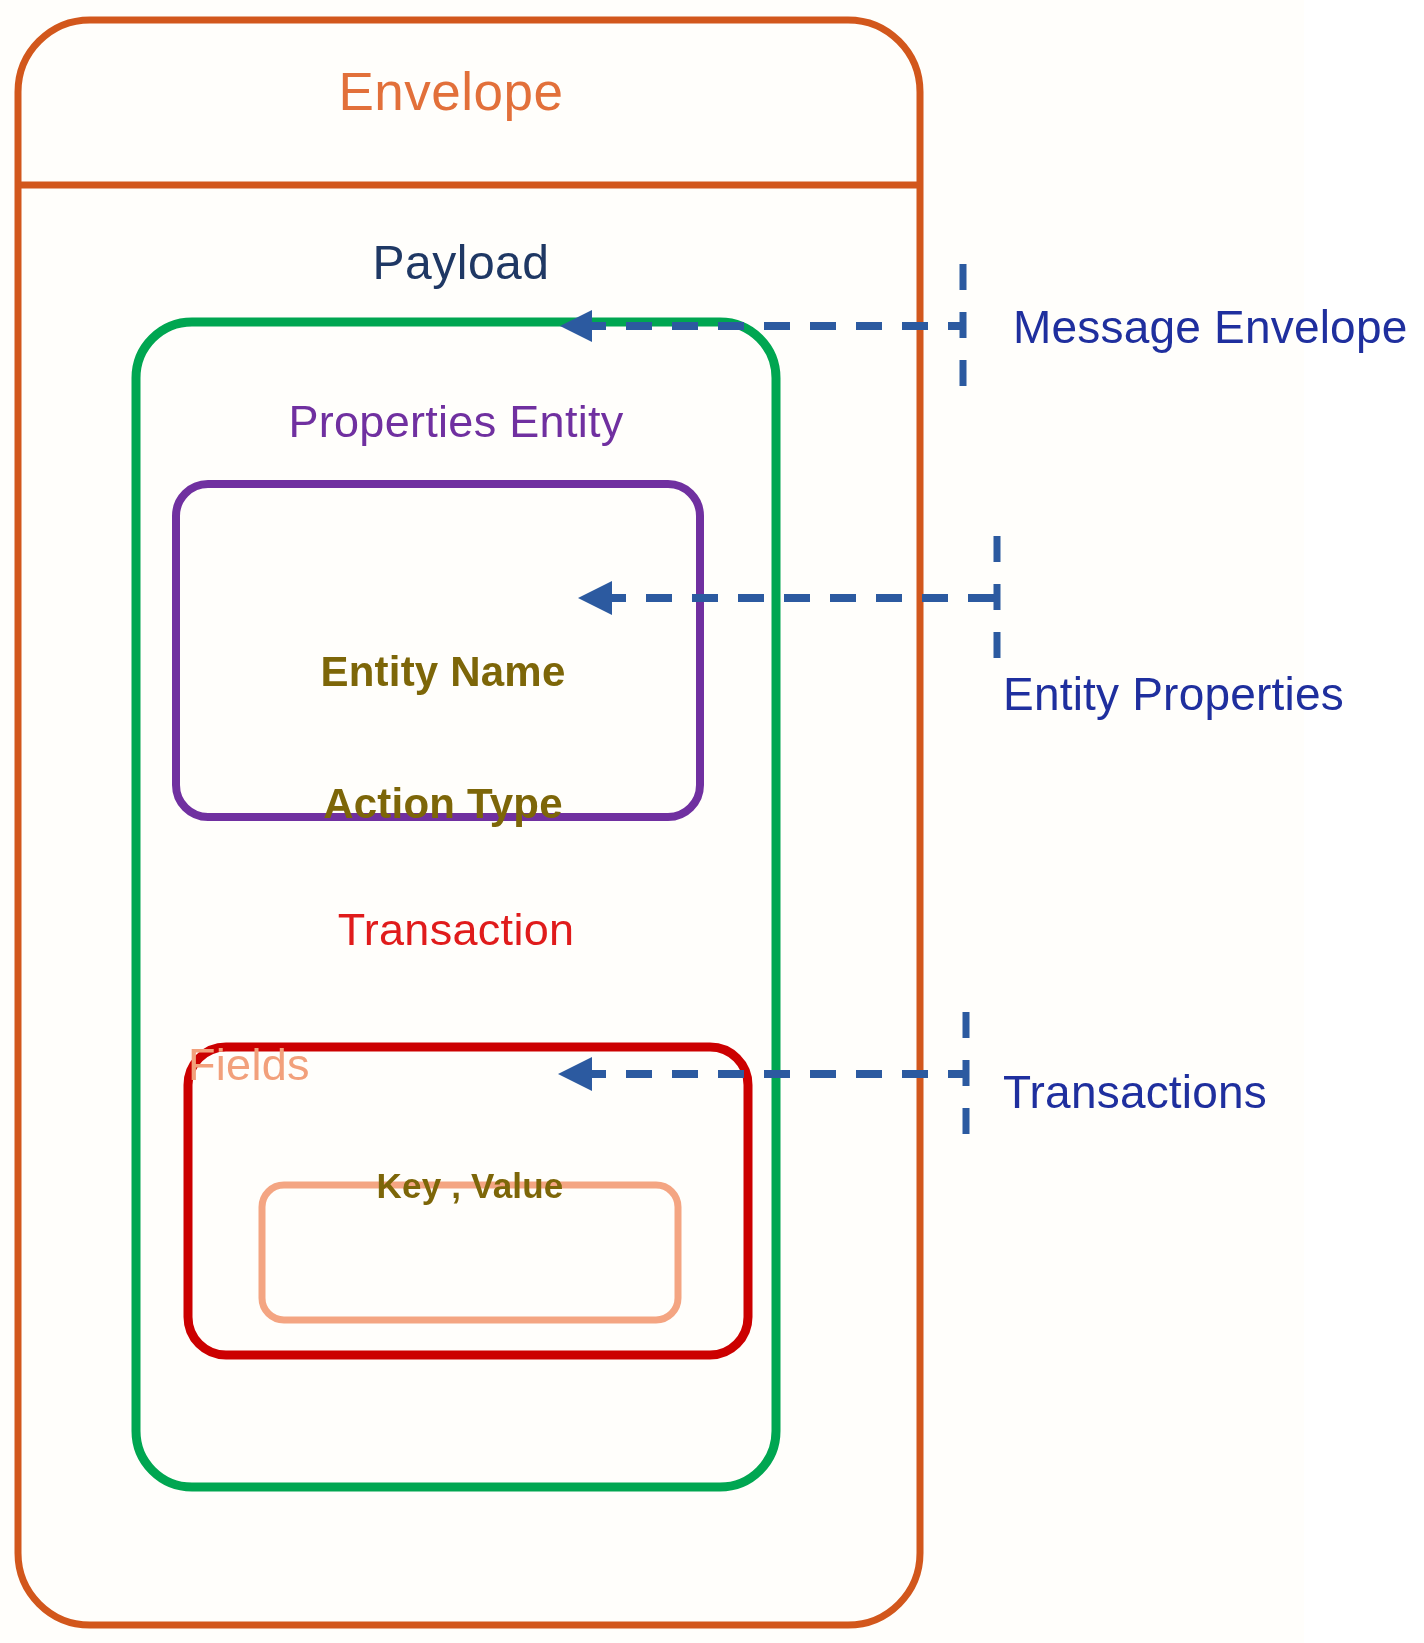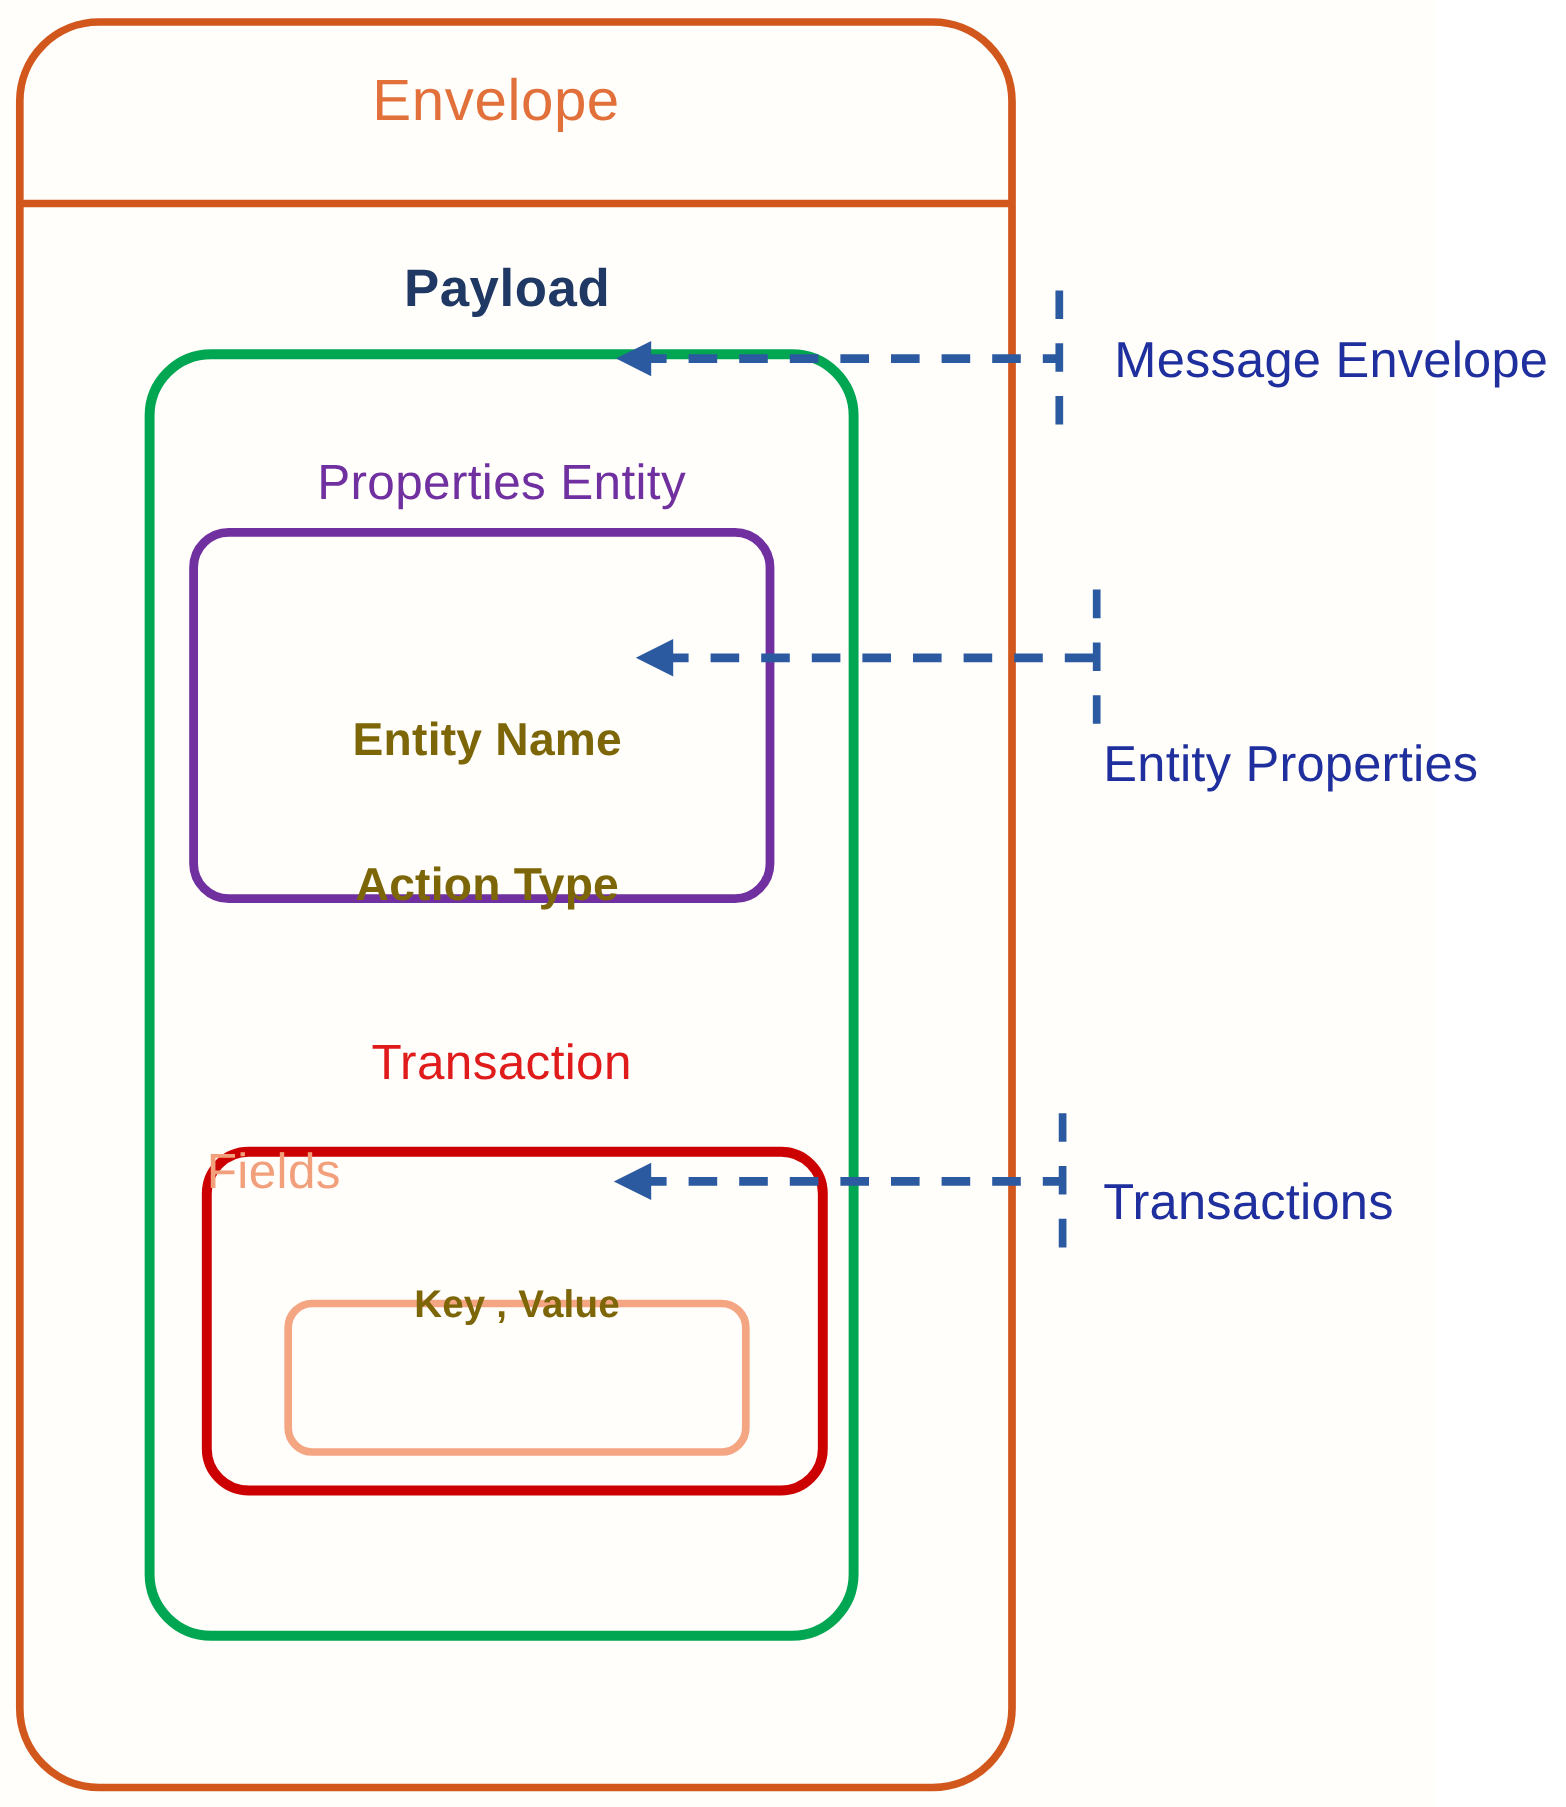--- a/index.html
+++ b/index.html
@@ -38,41 +38,39 @@
     text-align: center;
     font-size: 53px;
     font-weight: 400;
     color: #e2703a;
     letter-spacing: 0.5px;
   }
   .title-payload {
     left: 18px; top: 238px; width: 886px;
     text-align: center;
     font-size: 48px;
-    font-weight: 700;
+    font-weight: 400;
     color: #1f3864;
     letter-spacing: 0.5px;
   }
   .title-properties {
     left: 136px; top: 398px; width: 640px;
     text-align: center;
     font-size: 45px;
     font-weight: 400;
     color: #7030a0;
     letter-spacing: 0.3px;
-    margin-top: 17px;
   }
   .title-transaction {
     left: 136px; top: 906px; width: 640px;
     text-align: center;
     font-size: 45px;
     font-weight: 400;
     color: #e01b1b;
     letter-spacing: 0.3px;
-    margin-top: 36px;
   }
   .title-fields {
     left: 188px; top: 1041px; width: 480px;
     text-align: left;
     font-size: 45px;
     font-weight: 400;
     color: #f2a07b;
     letter-spacing: 0.3px;
   }
 

